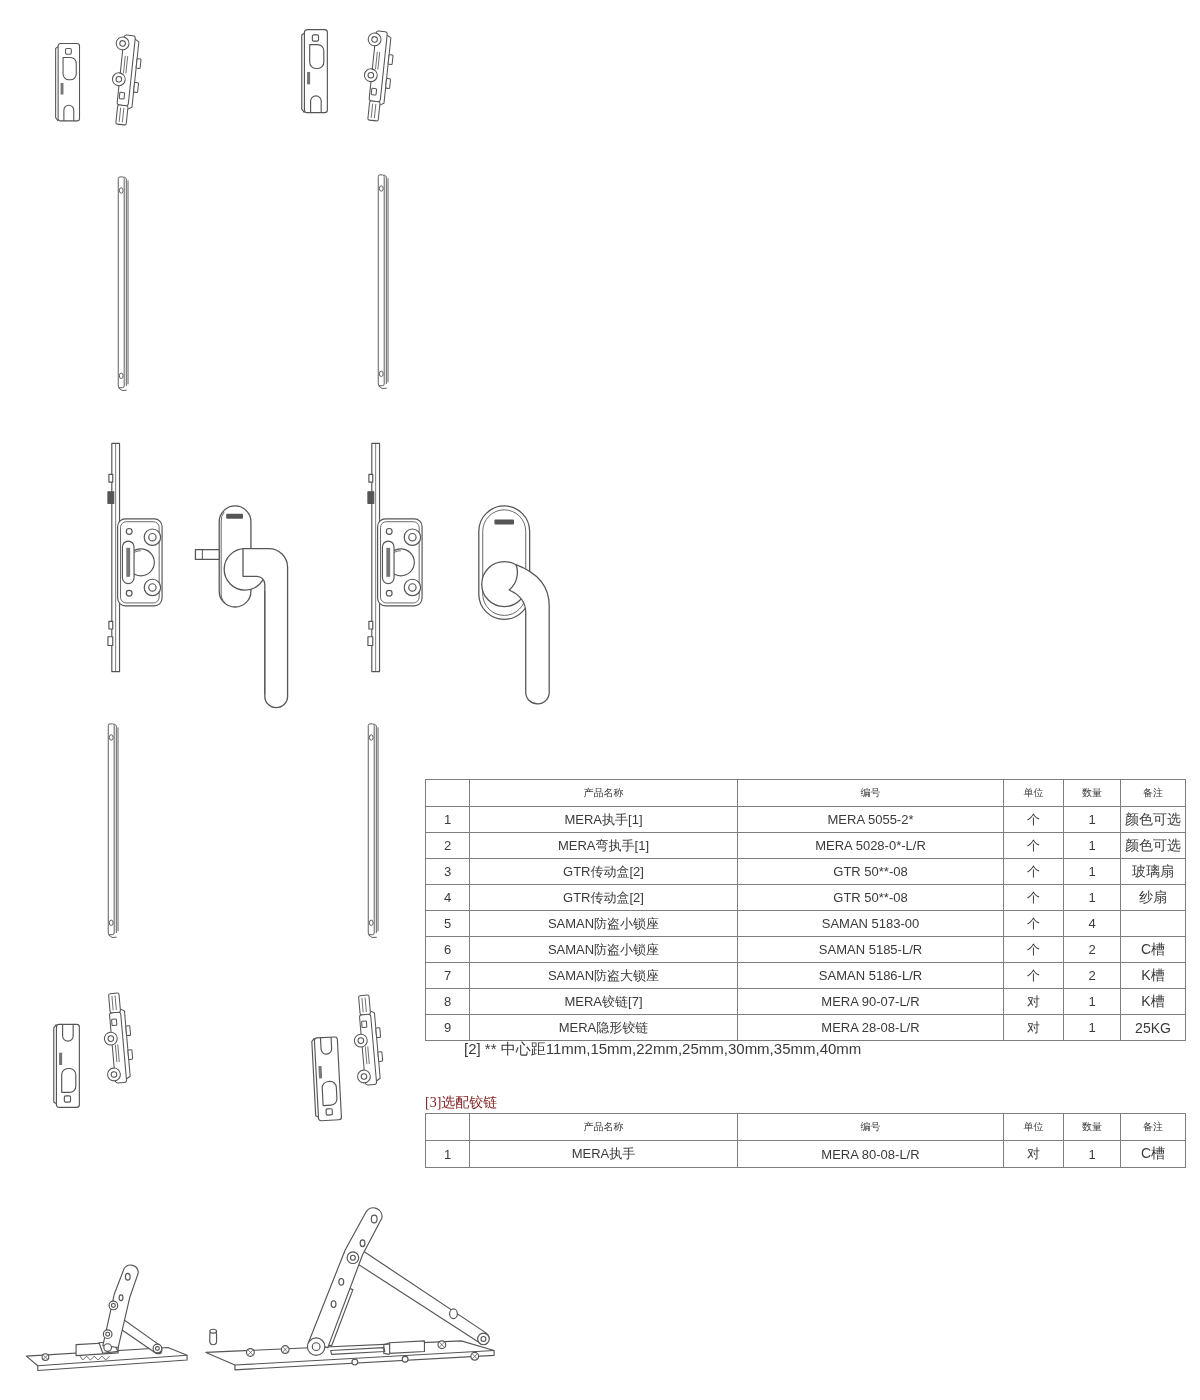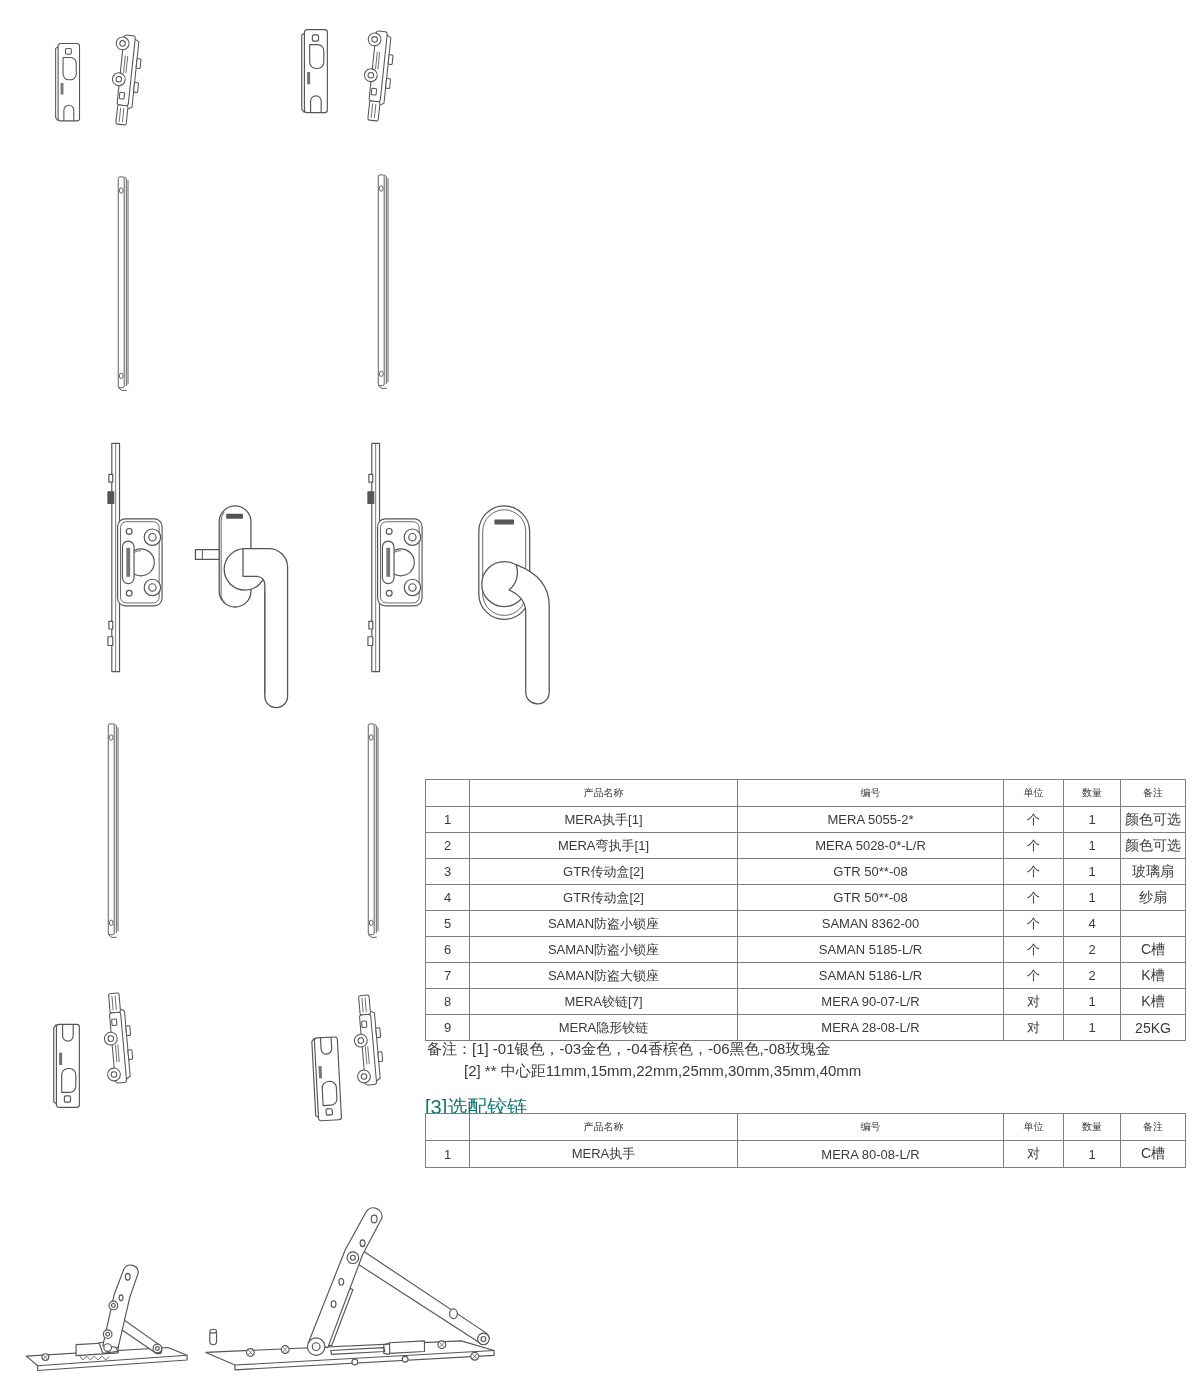--- a/index.html
+++ b/index.html
@@ -8,21 +8,21 @@
   svg{overflow:visible;}
   .part{position:absolute;}
   .btable{position:absolute;border-collapse:collapse;table-layout:fixed;background:#fff;}
   .btable th,.btable td{border:1px solid #7e7e7e;text-align:center;vertical-align:middle;
           padding:0 2px;white-space:nowrap;overflow:hidden;color:#3a3a3a;}
   .btable th{font-size:10px;font-weight:normal;height:26px;}
   .btable td{font-size:13px;height:25px;}
   .btable td.remark{font-size:14px;}
   .notes{position:absolute;font-size:15px;color:#3a3a3a;line-height:22px;}
   .notes .indent{margin-left:37px;}
-  .sec-label{position:absolute;font-size:20px;color:#0f766e;}
+  .sec-label{position:absolute;font-size:14px;color:#7f1d1d;font-family:Liberation Serif, serif;}
 </style>
 </head>
 <body>
 
 <div class="canvas">
 
   <svg width="0" height="0" style="position:absolute" aria-hidden="true">
     <defs>
       <g id="g-keeper" fill="#fff" stroke="#555" stroke-width="1.3" stroke-linejoin="round">
         <path d="M5,6 l-3,2 v84 l3,4" fill="none"></path>
@@ -260,21 +260,21 @@
         <td>4</td>
         <td>GTR传动盒[2]</td>
         <td>GTR 50**-08</td>
         <td>个</td>
         <td>1</td>
         <td class="remark">纱扇</td>
       </tr>
       <tr>
         <td>5</td>
         <td>SAMAN防盗小锁座</td>
-        <td>SAMAN 8362-00</td>
+        <td>SAMAN 5183-00</td>
         <td>个</td>
         <td>4</td>
         <td class="remark"></td>
       </tr>
       <tr>
         <td>6</td>
         <td>SAMAN防盗小锁座</td>
         <td>SAMAN 5185-L/R</td>
         <td>个</td>
         <td>2</td>
@@ -301,21 +301,20 @@
         <td>MERA隐形铰链</td>
         <td>MERA 28-08-L/R</td>
         <td>对</td>
         <td>1</td>
         <td class="remark">25KG</td>
       </tr>
     </tbody>
   </table>
 
   <div class="notes" style="left:427px;top:1038px">
-    <div><span>备注：</span><span>[1] -01银色，-03金色，-04香槟色，-06黑色,-08玫瑰金</span></div>
     <div class="indent"><span>[2] ** 中心距11mm,15mm,22mm,25mm,30mm,35mm,40mm</span></div>
   </div>
 
   <div class="sec-label" style="left:425px;top:1094px">[3]选配铰链</div>
 
   <table class="btable" style="left:425px;top:1113px;width:760px">
     <colgroup>
       <col style="width:44px">
         <col style="width:268px">
         <col style="width:266px">

